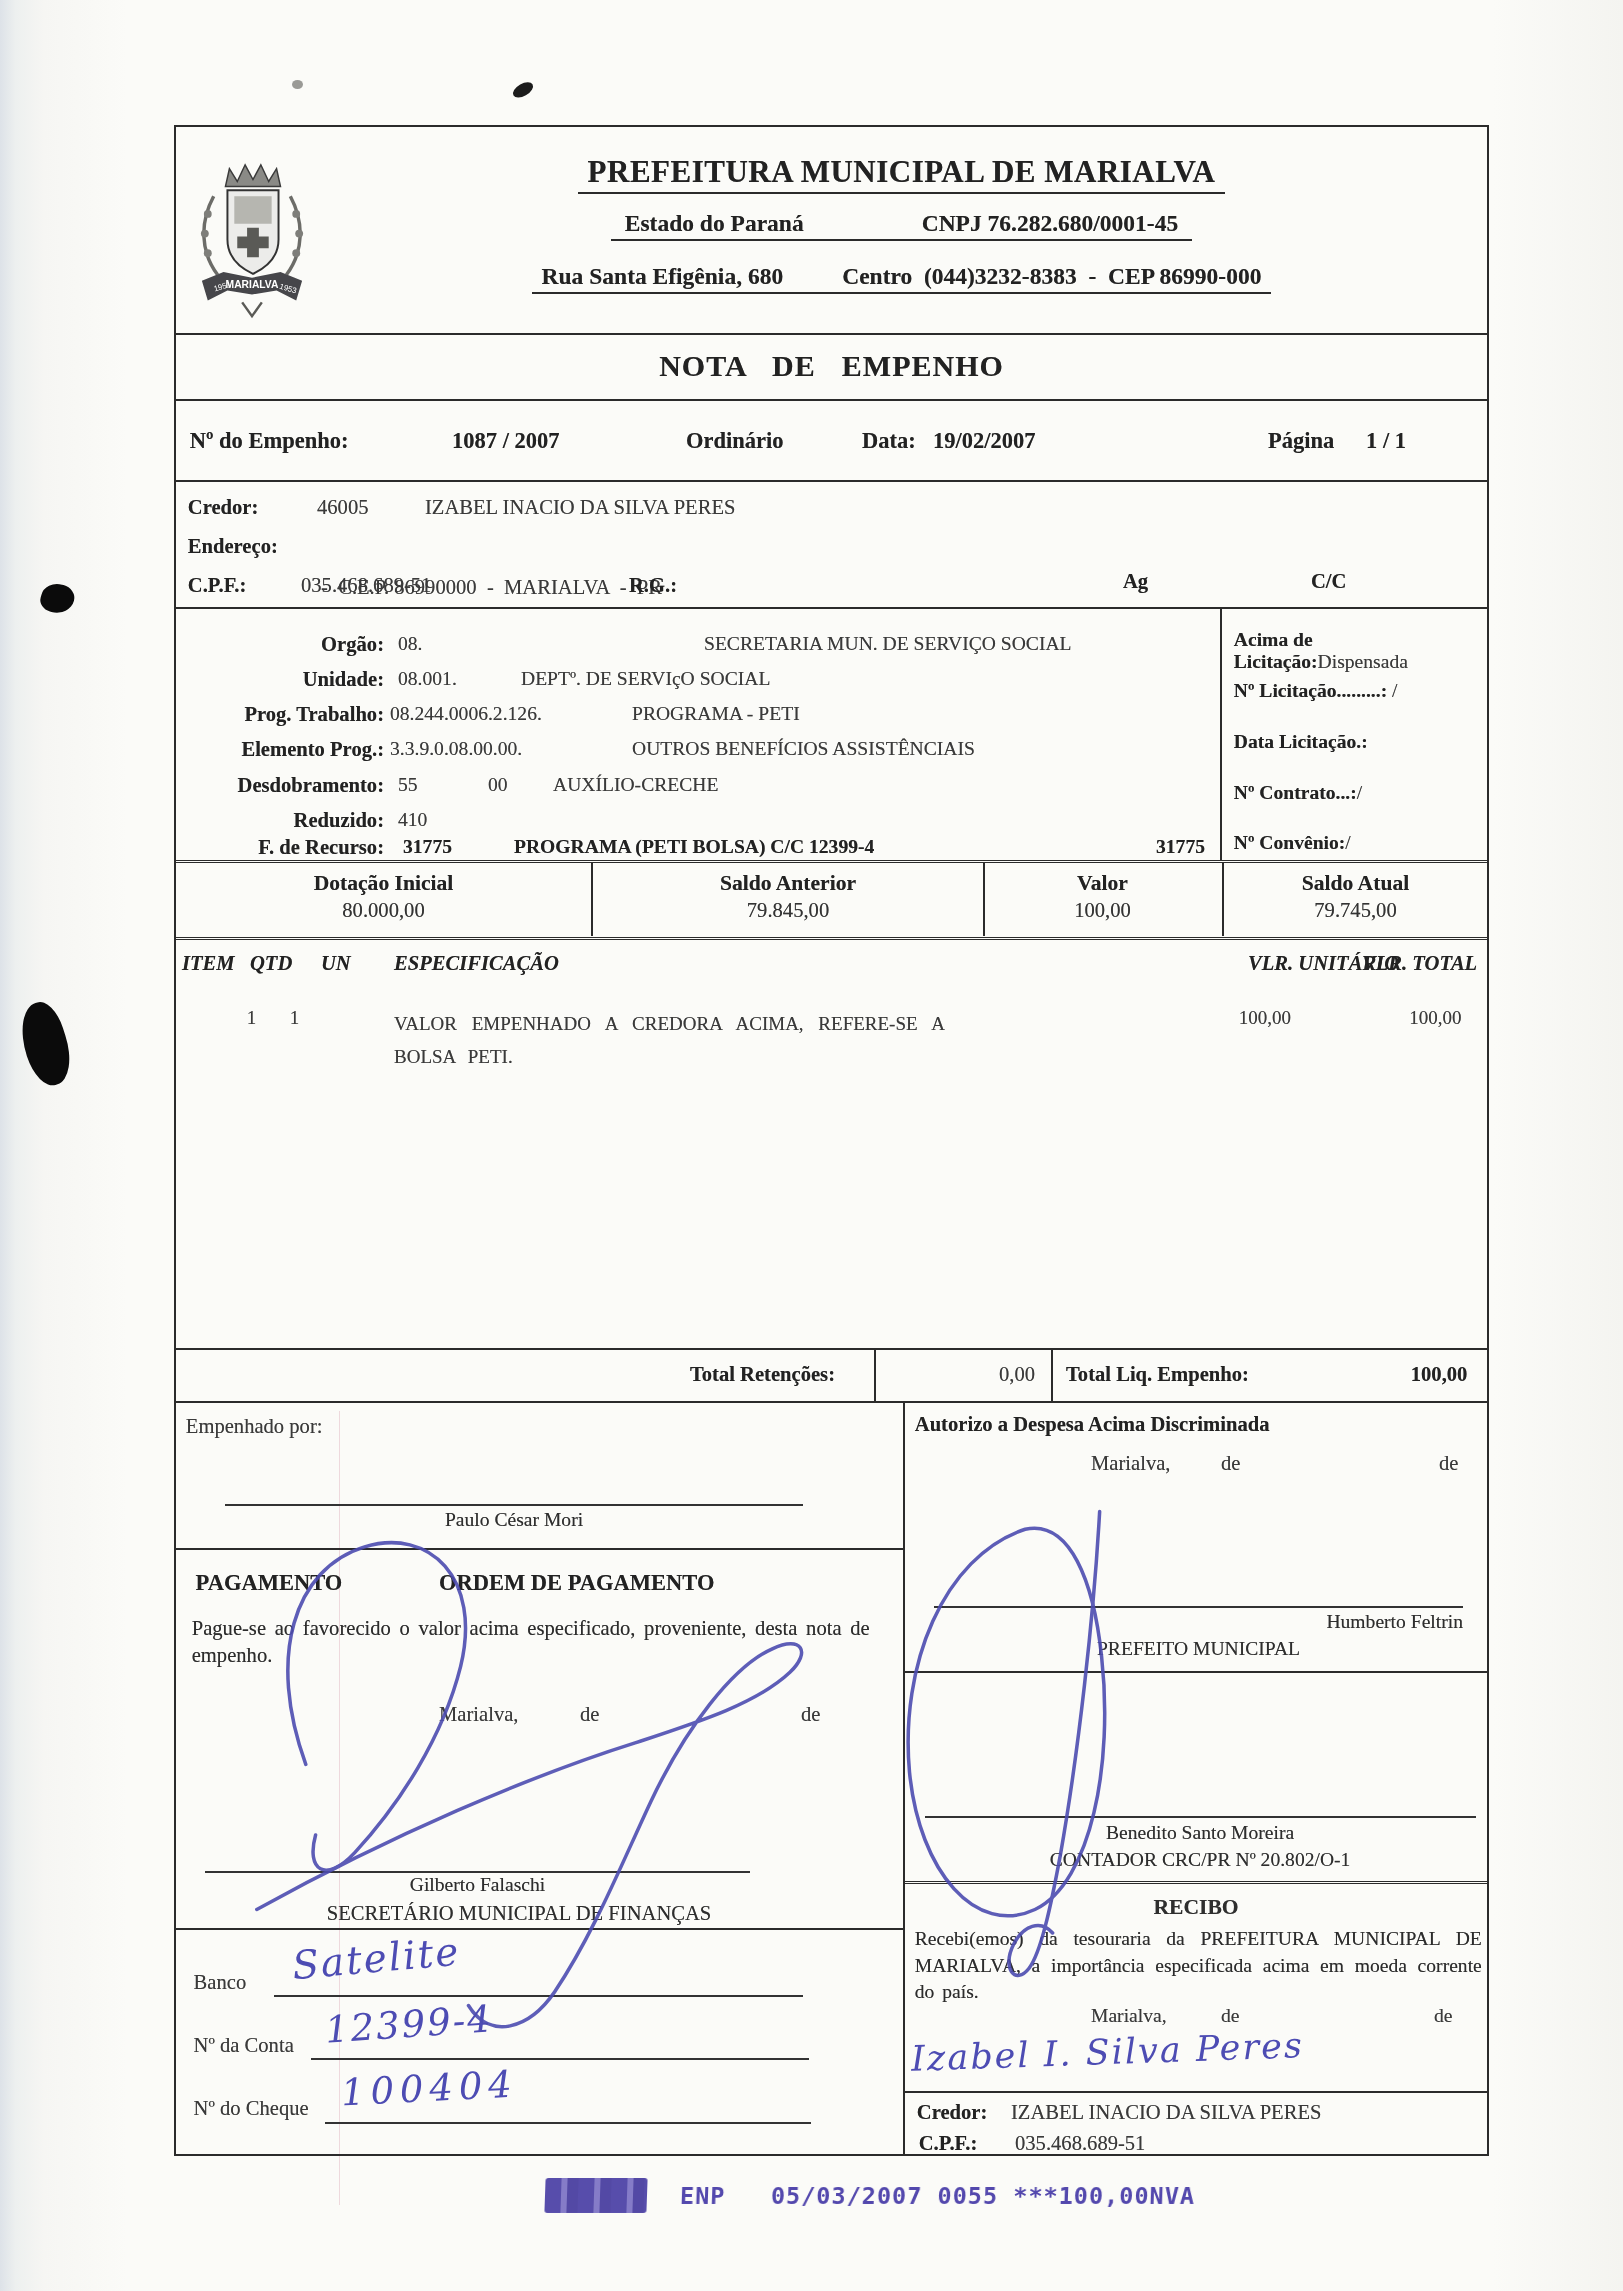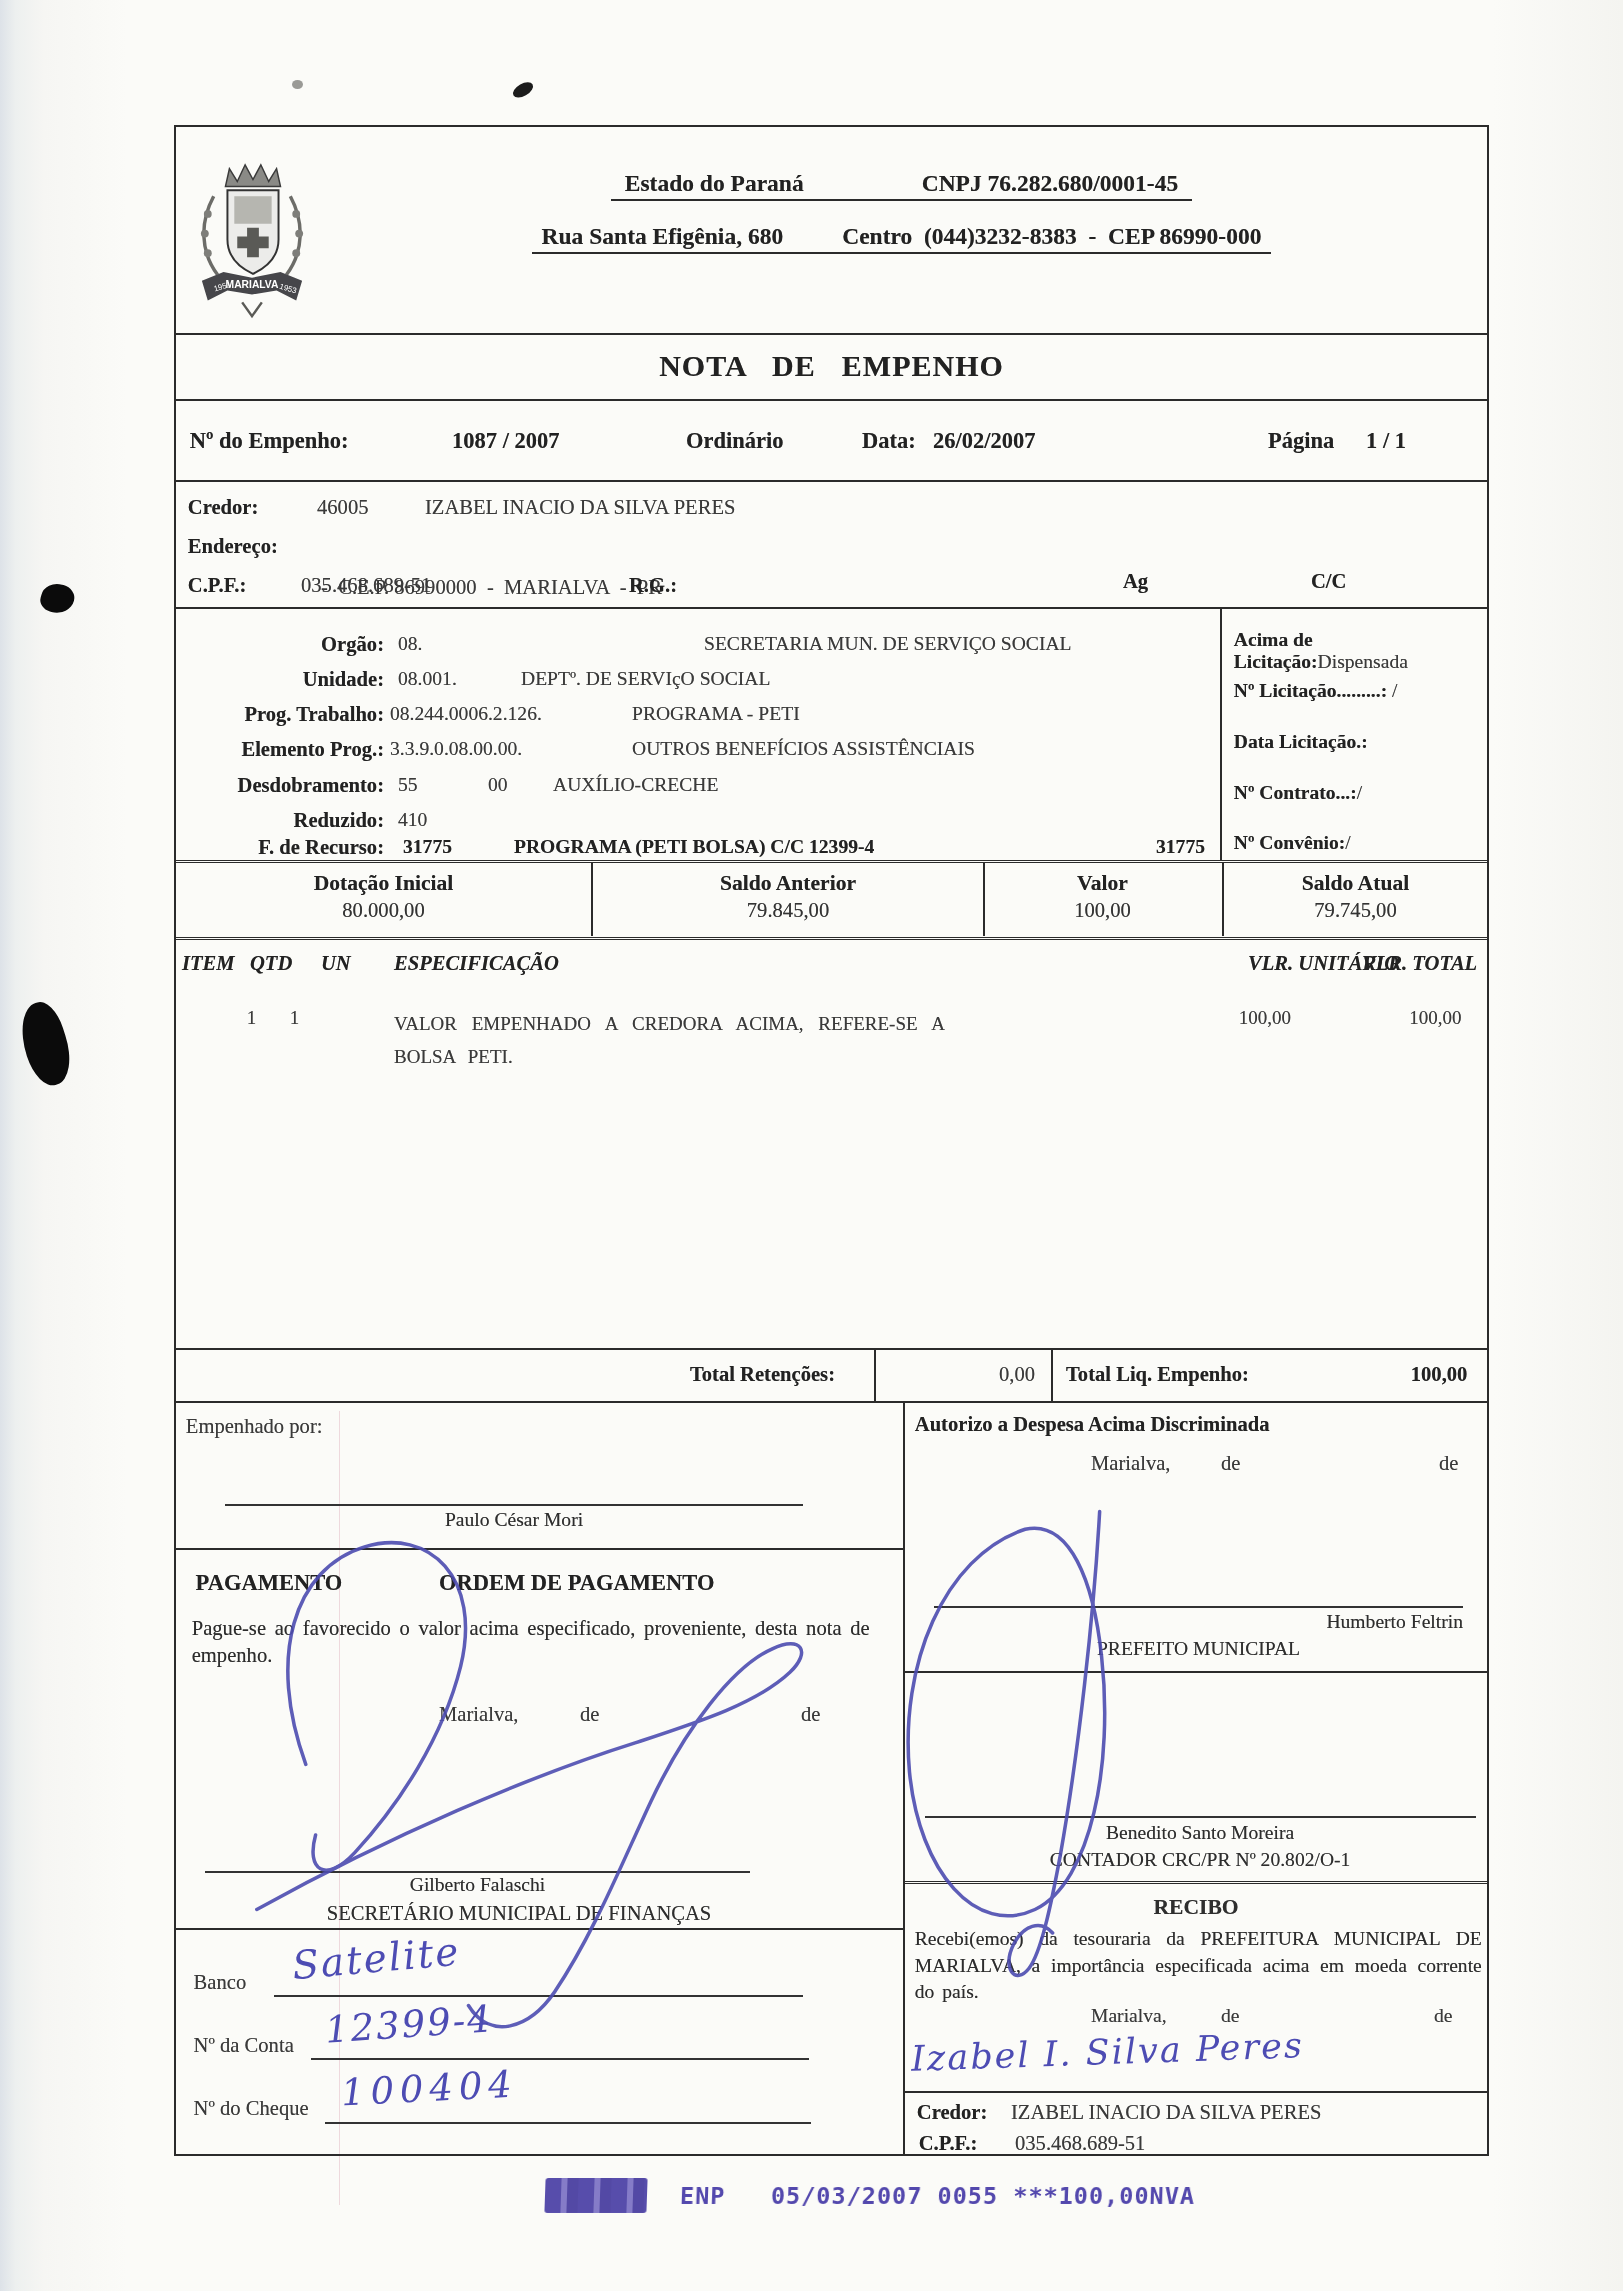--- a/index.html
+++ b/index.html
@@ -134,41 +134,42 @@
       <circle cx="104" cy="62" r="4" fill="#7e7e7a"></circle>
         <circle cx="107" cy="82" r="4" fill="#7e7e7a"></circle>
         <circle cx="104" cy="102" r="4" fill="#7e7e7a"></circle>
       <path d="M8 130 L30 121 L59 127 L88 121 L110 130 L104 150 L84 140 L59 144 L34 140 L14 150 Z" fill="#46464a"></path>
       <text x="21" y="141" font-size="8" fill="#fff" font-family="Liberation Sans, sans-serif" transform="rotate(-16 21 141)">1951</text>
       <text x="59" y="137" text-anchor="middle" font-size="10.5" font-weight="bold" fill="#fff" font-family="Liberation Sans, sans-serif">MARIALVA</text>
       <text x="86" y="141" font-size="8" fill="#fff" font-family="Liberation Sans, sans-serif" transform="rotate(16 97 141)">1953</text>
       <path d="M49 152 L59 166 L69 152" stroke="#5a5a56" fill="none" stroke-width="2.5"></path>
     </svg>
     <div class="hdr-text">
+      <div class="hdr-line1 txt">PREFEITURA MUNICIPAL DE MARIALVA</div>
       <div class="hdr-line2">
         <span class="txt">Estado do Paraná</span>
         <span class="txt">CNPJ 76.282.680/0001-45</span>
       </div>
       <div class="hdr-line3">
         <span class="txt">Rua Santa Efigênia, 680</span>
         <span class="txt" style="white-space:pre">Centro  (044)3232-8383  -  CEP 86990-000</span>
       </div>
     </div>
   </div>
 
   <div class="sec sec-title">
     <div class="nota-title txt">NOTA  DE  EMPENHO</div>
   </div>
 
   <div class="sec sec-empenho">
     <span class="abs txt" style="left:13.7px;">Nº do Empenho:</span>
     <span class="abs txt" style="left:276px;">1087 / 2007</span>
     <span class="abs txt" style="left:510px;">Ordinário</span>
     <span class="abs txt" style="left:686px;">Data:</span>
-    <span class="abs txt" style="left:757px;">26/02/2007</span>
+    <span class="abs txt" style="left:757px;">19/02/2007</span>
     <span class="abs txt" style="left:1092px;">Página</span>
     <span class="abs txt" style="left:1190px;">1 / 1</span>
   </div>
 
   <div class="sec sec-credor">
     <span class="abs lbl txt" style="left:11.8px; top:13.7px;">Credor:</span>
     <span class="abs scan txt" style="left:141px; top:13.7px;">46005</span>
     <span class="abs scan txt" style="left:249px; top:13.7px;">IZABEL INACIO DA SILVA PERES</span>
     <span class="abs lbl txt" style="left:11.8px; top:53px;">Endereço:</span>
     <span class="abs scan txt" style="left:145px; top:49px; white-space:pre;margin-top:45px;">-  C.E.P. 86990000  -  MARIALVA  -  PR</span>

